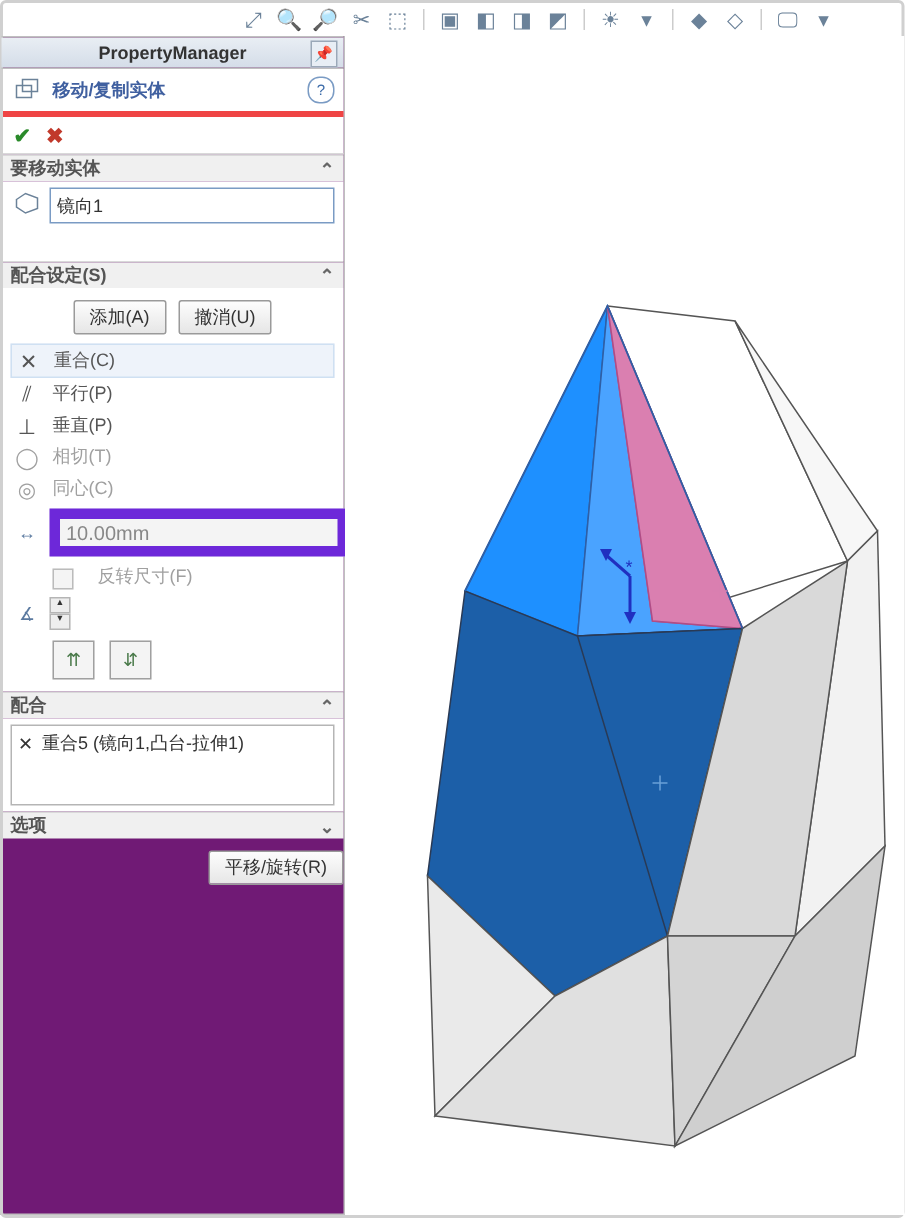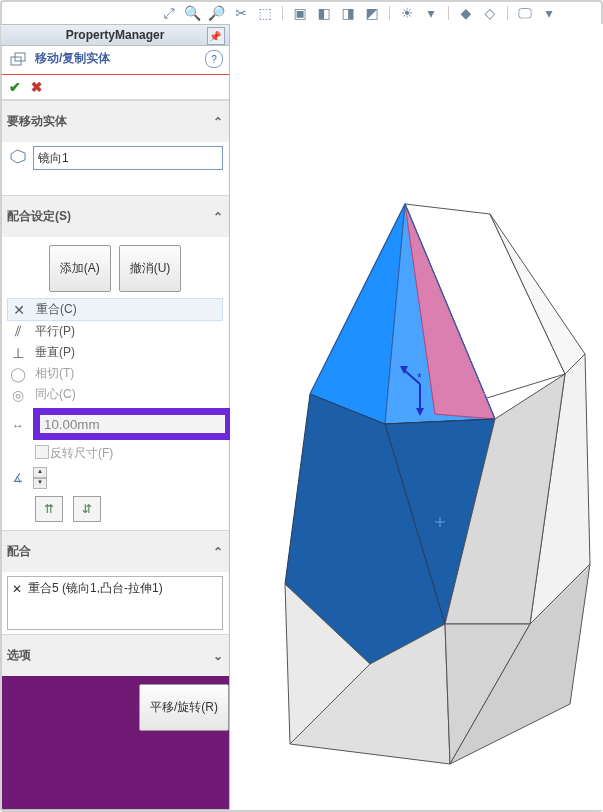--- a/index.html
+++ b/index.html
@@ -7,46 +7,46 @@
 .stamp{position:absolute;inset:0;pointer-events:none;border:2px solid #d0d0d0;border-radius:4px}
 
 .top-toolbar{height:22px;padding:2px 0 0 160px;display:flex;gap:6px;align-items:center}
 .top-toolbar .ticon{width:18px;height:18px;display:flex;align-items:center;justify-content:center;color:#6b8299;font-size:14px}
 .top-toolbar .sep{width:1px;height:14px;background:#ccc;margin:0 2px}
 
 .main{display:flex;height:786px}
 .panel{width:228px;border:1px solid #bfbfbf;border-top:none;background:#701a75;display:flex;flex-direction:column}
 .pm-header{background:linear-gradient(#e9eef4,#d4dde8);border-top:1px solid #bfbfbf;border-bottom:1px solid #bfbfbf;height:20px;display:flex;align-items:center;justify-content:center;position:relative;font-weight:bold}
 .pm-header .pin{position:absolute;right:4px;top:2px;width:16px;height:16px;border:1px solid #9aa8b8;background:#e8eef5;font-size:10px;display:flex;align-items:center;justify-content:center}
-.cmd-row{display:flex;align-items:flex-start;gap:6px;padding:4px 6px;border-bottom:1px solid #ef4444;background:#fff}
+.cmd-row{display:flex;align-items:center;gap:6px;padding:4px 6px;border-bottom:4px solid #ef4444;background:#fff}
 .cmd-row .title{font-weight:bold;color:#4060a0}
 .cmd-row .help{margin-left:auto;width:16px;height:16px;border:1px solid #7a9bc4;border-radius:8px;color:#3a6aa8;font-size:10px;display:flex;align-items:center;justify-content:center}
 .okcancel{display:flex;gap:10px;padding:4px 8px;border-bottom:1px solid #d9d9d9;background:#fff}
 .okcancel .ok{color:#2a8a2a;font-weight:bold;font-size:14px}
 .okcancel .cancel{color:#c1392b;font-weight:bold;font-size:14px}
 .section{border-top:1px solid #d9d9d9}
-.sec-head{display:flex;align-items:center;padding:12px 6px;background:#f0f0f0;font-weight:bold;color:#555}
+.sec-head{display:flex;align-items:center;padding:0 6px;background:#f0f0f0;font-weight:bold;color:#555}
 .sec-head .chev{margin-left:auto;color:#666}
 .sec-body{padding:4px 6px;background:#fff}
 .field-row{display:flex;align-items:flex-start;gap:4px;margin-bottom:21px}
 .icon-slot{width:22px;height:20px;display:flex;align-items:center;justify-content:center;color:#5b7aa0;flex-shrink:0}
 .textbox{flex:1;border:1px solid #7a9bc4;background:#fff;height:20px;padding:1px 4px;display:flex;align-items:center}
 .listbox{flex:1;border:1px solid #7a9bc4;background:#fff}
 .listbox .item{padding:1px 4px}
 .listbox .item.sel{background:#1e90ff;color:#fff}
-.btn{border:1px solid #9a9a9a;background:linear-gradient(#fdfdfd,#e6e6e6);padding:14px 10px;border-radius:2px;cursor:default}
+.btn{border:1px solid #9a9a9a;background:linear-gradient(#fdfdfd,#e6e6e6);padding:2px 10px;border-radius:2px;cursor:default}
 .btn-row{display:flex;gap:8px;justify-content:center;margin-top:4px}
 .opt-row{display:flex;align-items:center;gap:6px;padding:2px 0;color:#555}
 .opt-row.disabled{color:#a0a0a0}
 .opt-row .oicon{width:22px;display:flex;justify-content:center;font-size:14px}
 .num-row{display:flex;align-items:center;gap:4px;margin:3px 0}
 .num-row input{flex:1;border:7px solid #6d28d9;background:#f4f4f4;color:#888;height:18px;padding:0 4px}
 .spin{width:14px;display:flex;flex-direction:column}
 .spin div{height:9px;border:1px solid #b5b5b5;background:#eee;font-size:7px;line-height:6px;text-align:center}
-.chk-row{display:flex;align-items:flex-start;gap:1px;padding:2px 0 2px 28px;color:#a0a0a0}
+.chk-row{display:flex;align-items:flex-end;gap:16px;padding:2px 0 2px 28px;color:#a0a0a0}
 .sub-label{padding:2px 0 2px 28px;color:#555}
 .align-btns{display:flex;gap:10px;padding:4px 0 4px 28px}
 .align-btn{width:26px;height:24px;border:1px solid #a0a0a0;background:#f4f4f4;display:flex;align-items:center;justify-content:center;font-size:12px;color:#4a7a4a}
 .list2{border:1px solid #b5b5b5;background:#fff;min-height:48px;padding:2px}
 .list2 .row{display:flex;align-items:center;gap:6px;padding:1px 2px}
 .bottom-btn{display:flex;justify-content:flex-end;padding:8px 0}
 
 .viewport{flex:1;position:relative;background:#fff;overflow:hidden}
 .viewport svg{position:absolute;top:0;left:0}
 </style>

